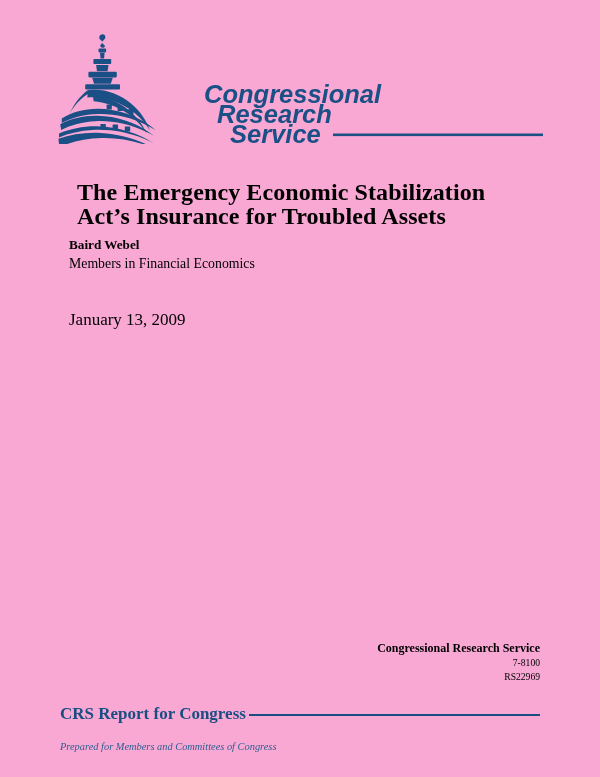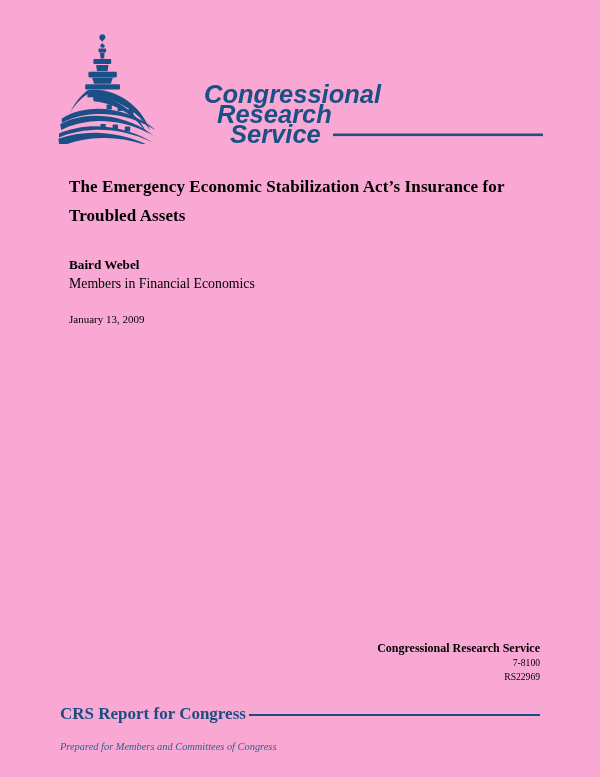--- a/index.html
+++ b/index.html
@@ -39,53 +39,53 @@
   
   .title-block {
     position: absolute;
     left: 69px;
     top: 172px;
     width: 470px;
   }
   .doc-title {
     font-family: "Liberation Serif", serif;
     font-weight: bold;
-    font-size: 17px;
-    line-height: 29px;
-    color: #000000;
-    margin: 0;
+    font-size: 24px;
+    line-height: 24px;
+    color: #000000;
+    margin: 8px;
     letter-spacing: 0.1px;
   }
 
   
   .author-block {
     position: absolute;
     left: 69px;
-    top: 256px;
+    top: 236px;
     width: 400px;
   }
   .author-name {
     font-family: "Liberation Serif", serif;
     font-weight: bold;
     font-size: 13.2px;
     line-height: 18px;
     color: #000000;
   }
   .author-role {
     font-family: "Liberation Serif", serif;
     font-size: 13.8px;
     line-height: 19px;
     color: #000000;
   }
   .doc-date {
     position: absolute;
     left: 69px;
     top: 310px;
     font-family: "Liberation Serif", serif;
-    font-size: 11px;
+    font-size: 17px;
     line-height: 19px;
     color: #000000;
   }
 
   
   .contact-block {
     position: absolute;
     right: 60px;
     top: 641px;
     width: 300px;

